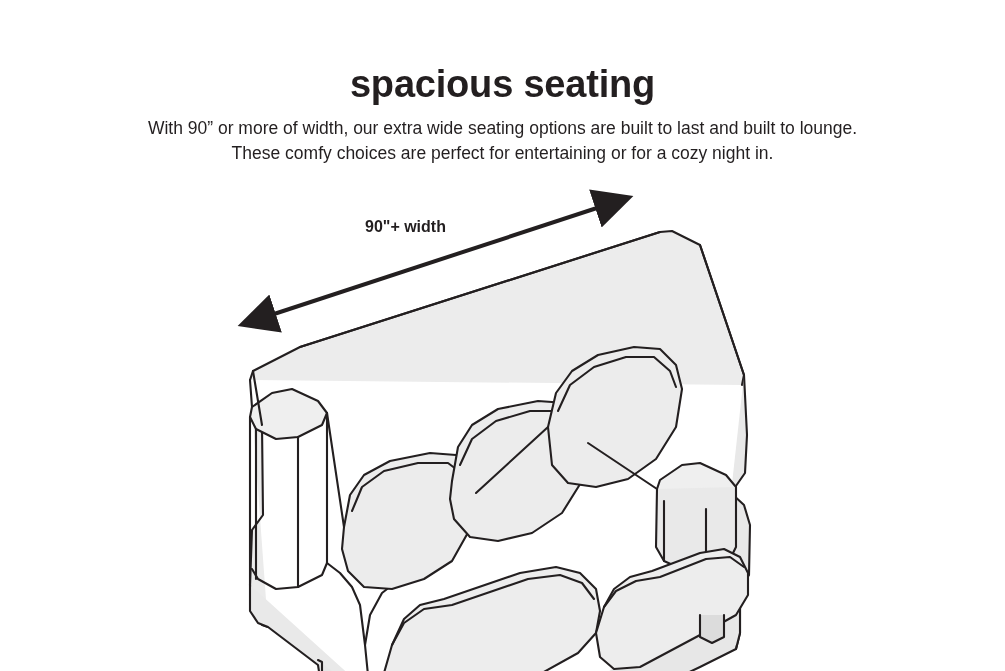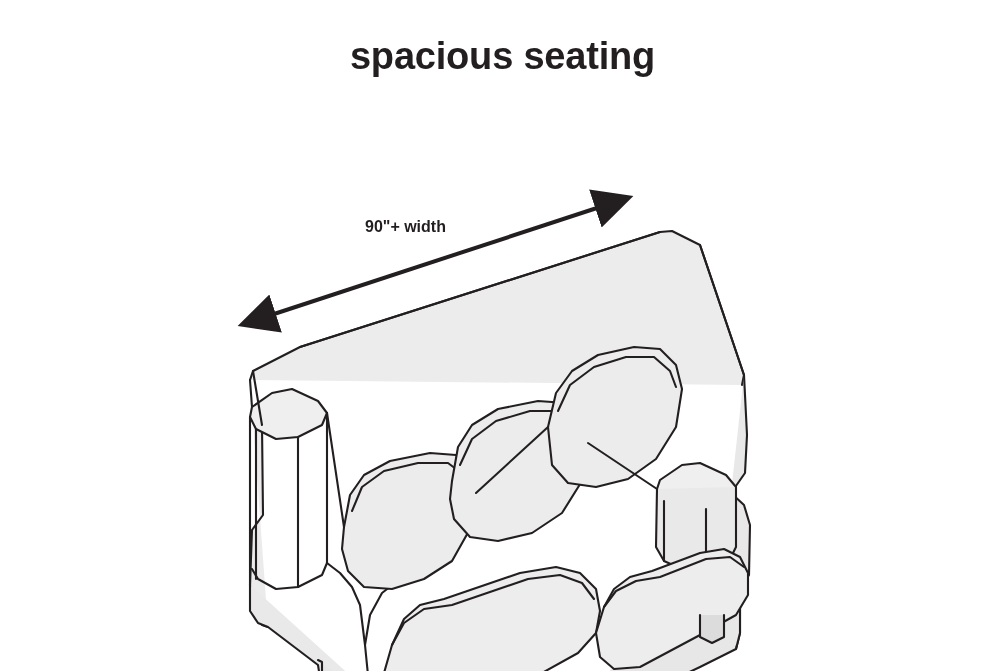--- a/index.html
+++ b/index.html
@@ -16,21 +16,21 @@
     position: relative;
   }
   .page {
     position: relative;
     width: 1005px;
     height: 671px;
     background: #ffffff;
   }
   .headline {
     position: absolute;
-    top: 36px;
+    top: 64px;
     left: 0;
     width: 1005px;
     text-align: center;
     font-size: 38px;
     font-weight: bold;
     letter-spacing: -0.2px;
     color: #231f20;
     line-height: 1.1;
   }
   .subcopy {
@@ -63,20 +63,24 @@
     white-space: nowrap;
   }
 </style>
 </head>
 <body>
 
 <div class="page">
 
   <div class="headline">spacious seating</div>
 
+  <div class="subcopy">
+    <div>With 90” or more of width, our extra wide seating options are built to last and built to lounge.</div>
+    <div>These comfy choices are perfect for entertaining or for a cozy night in.</div>
+  </div>
 
   <div class="illustration">
     <svg viewBox="0 0 1005 496" width="1005" height="496" xmlns="http://www.w3.org/2000/svg">
       <defs>
         <marker id="arrowEnd" markerWidth="10" markerHeight="10" refX="2" refY="5" orient="auto" markerUnits="strokeWidth">
           <path d="M0,0 L10,5 L0,10 z" fill="#231f20"></path>
         </marker>
         <marker id="arrowStart" markerWidth="10" markerHeight="10" refX="8" refY="5" orient="auto" markerUnits="strokeWidth">
           <path d="M10,0 L0,5 L10,10 z" fill="#231f20"></path>
         </marker>

